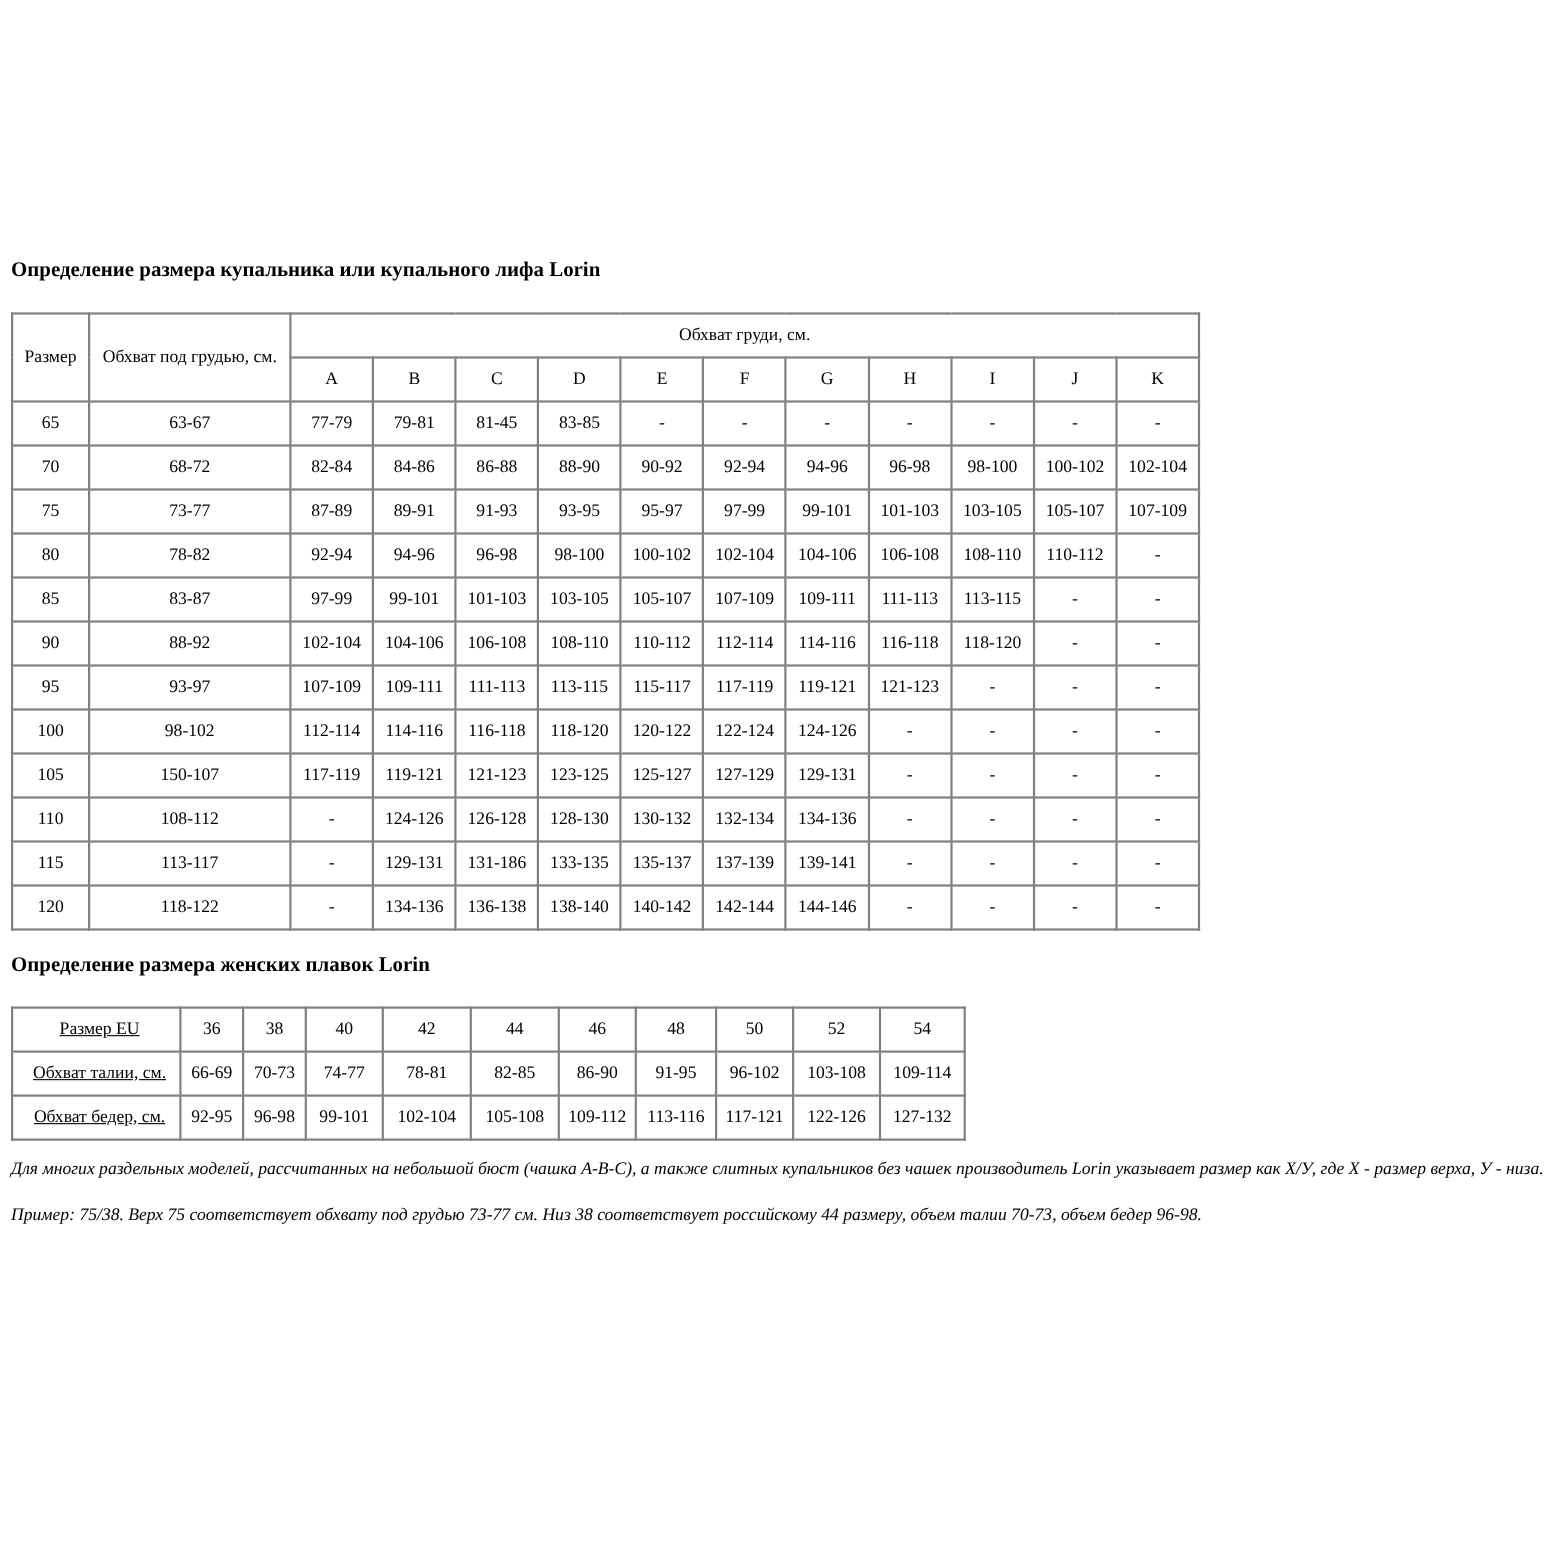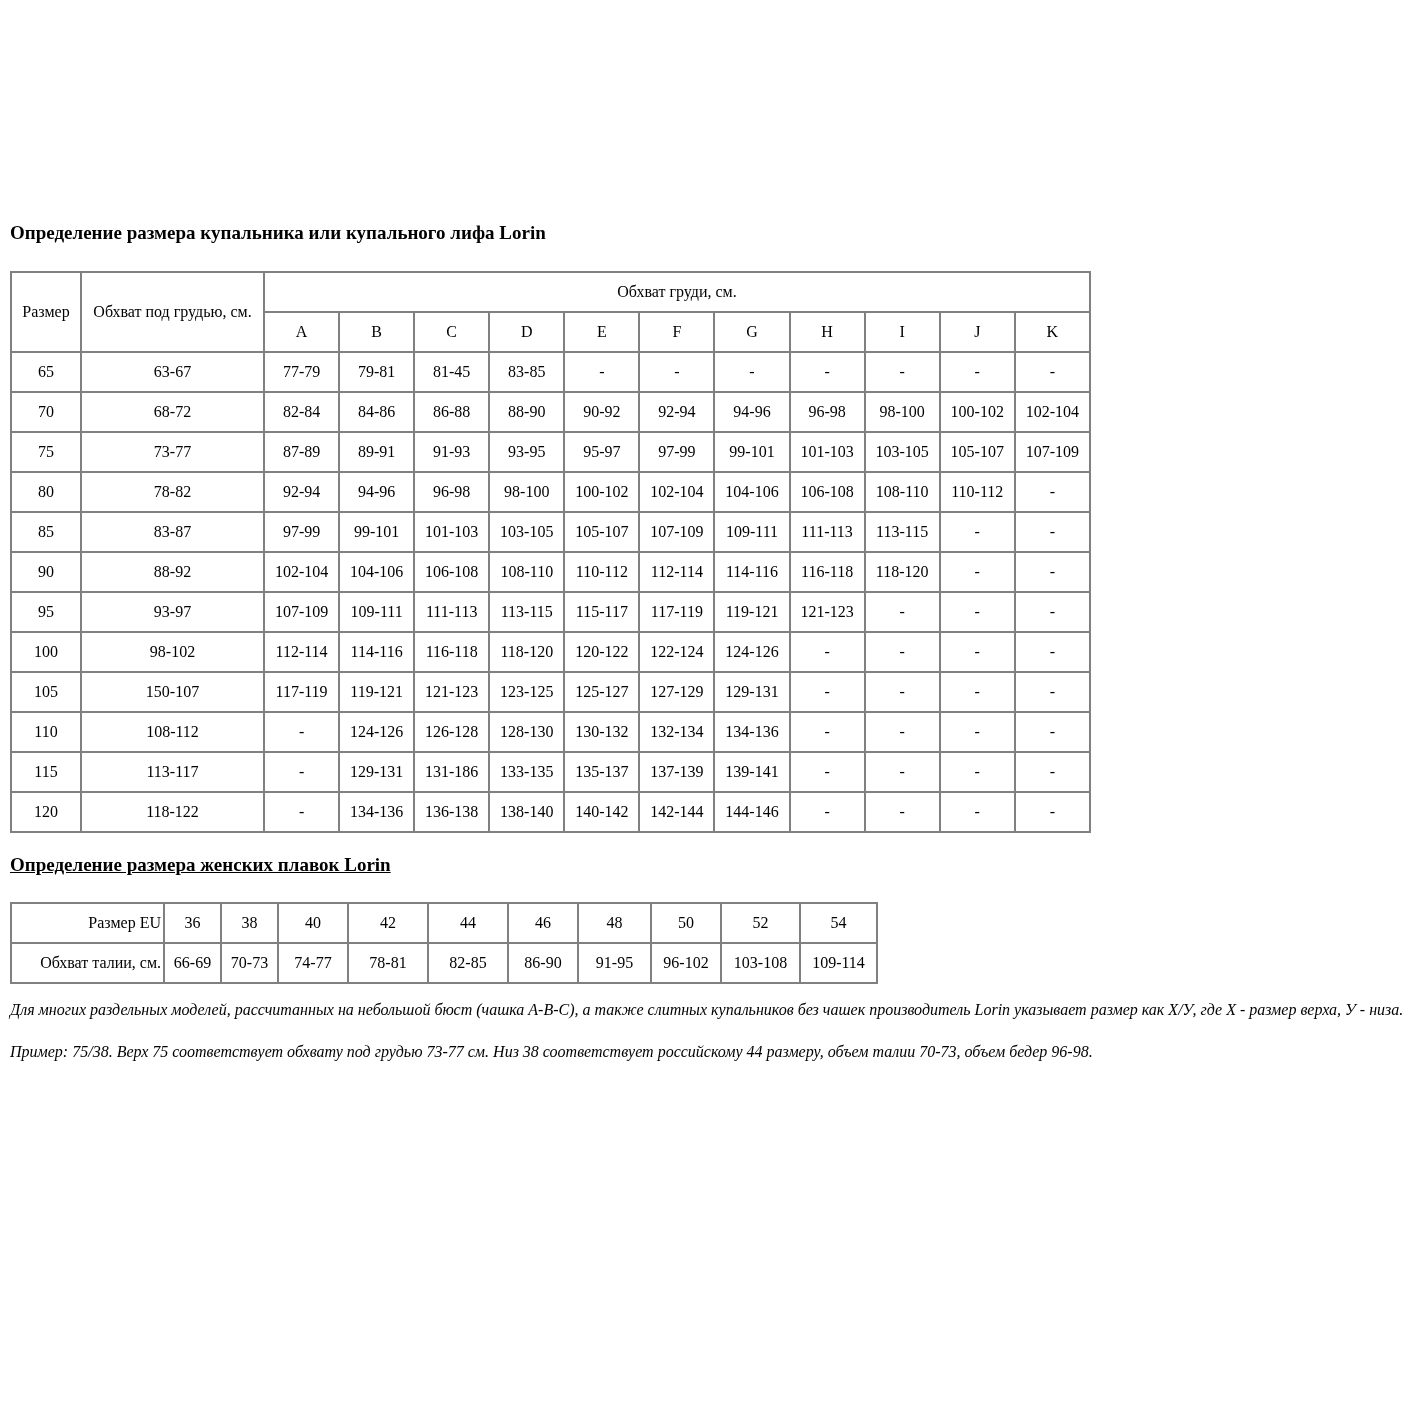--- a/index.html
+++ b/index.html
@@ -7,44 +7,44 @@
   body {
     width: 1404px; height: 1404px;
     font-family: "Liberation Serif", "DejaVu Serif", serif;
     color: #000000;
   }
   .page { padding: 218px 10px 0 10px; }
 
   h2.doc-title {
     font-size: 19px;
     font-weight: bold;
-    margin: 4px 0 26px 0;
+    margin: 17px 0 26px 0;
     line-height: 1.2;
   }
-  h2.doc-title.second { margin-top: 21px; margin-bottom: 25px; text-decoration: underline; }
+  h2.doc-title.second { margin-top: 21px; margin-bottom: 25px; }
 
   table {
     border-collapse: collapse;
     table-layout: fixed;
     background: #ffffff;
   }
   td, th {
     border: 2px solid #808080;
     font-weight: normal;
     font-size: 16px;
     text-align: center;
     vertical-align: middle;
     height: 40px;
     padding: 0 2px;
     overflow: hidden;
   }
 
   .t1 { width: 1081px; }
   .t2 { width: 866px; }
-  .t2 td.label { text-align: right; padding-left: 8px; }
+  .t2 td.label { text-align: center; padding-left: 8px; text-decoration: underline; }
 
   p.note {
     font-size: 16px;
     margin: 16px 0 23px 0;
     white-space: nowrap;
     line-height: 1.2;
     font-style: italic;
   }
 </style>
 </head>
@@ -310,19 +310,32 @@
           <td>70-73</td>
           <td>74-77</td>
           <td>78-81</td>
           <td>82-85</td>
           <td>86-90</td>
           <td>91-95</td>
           <td>96-102</td>
           <td>103-108</td>
           <td>109-114</td>
         </tr>
+        <tr>
+          <td class="label">Обхват бедер, см.</td>
+          <td>92-95</td>
+          <td>96-98</td>
+          <td>99-101</td>
+          <td>102-104</td>
+          <td>105-108</td>
+          <td>109-112</td>
+          <td>113-116</td>
+          <td>117-121</td>
+          <td>122-126</td>
+          <td>127-132</td>
+        </tr>
       </tbody>
   </table>
 
   <p class="note">Для многих раздельных моделей, рассчитанных на небольшой бюст (чашка A-B-C), а также слитных купальников без чашек производитель Lorin указывает размер как Х/У, где Х - размер верха, У - низа.</p>
   <p class="note">Пример: 75/38. Верх 75 соответствует обхвату под грудью 73-77 см. Низ 38 соответствует российскому 44 размеру, объем талии 70-73, объем бедер 96-98.</p>
 
 </div>
 
 </body></html>

